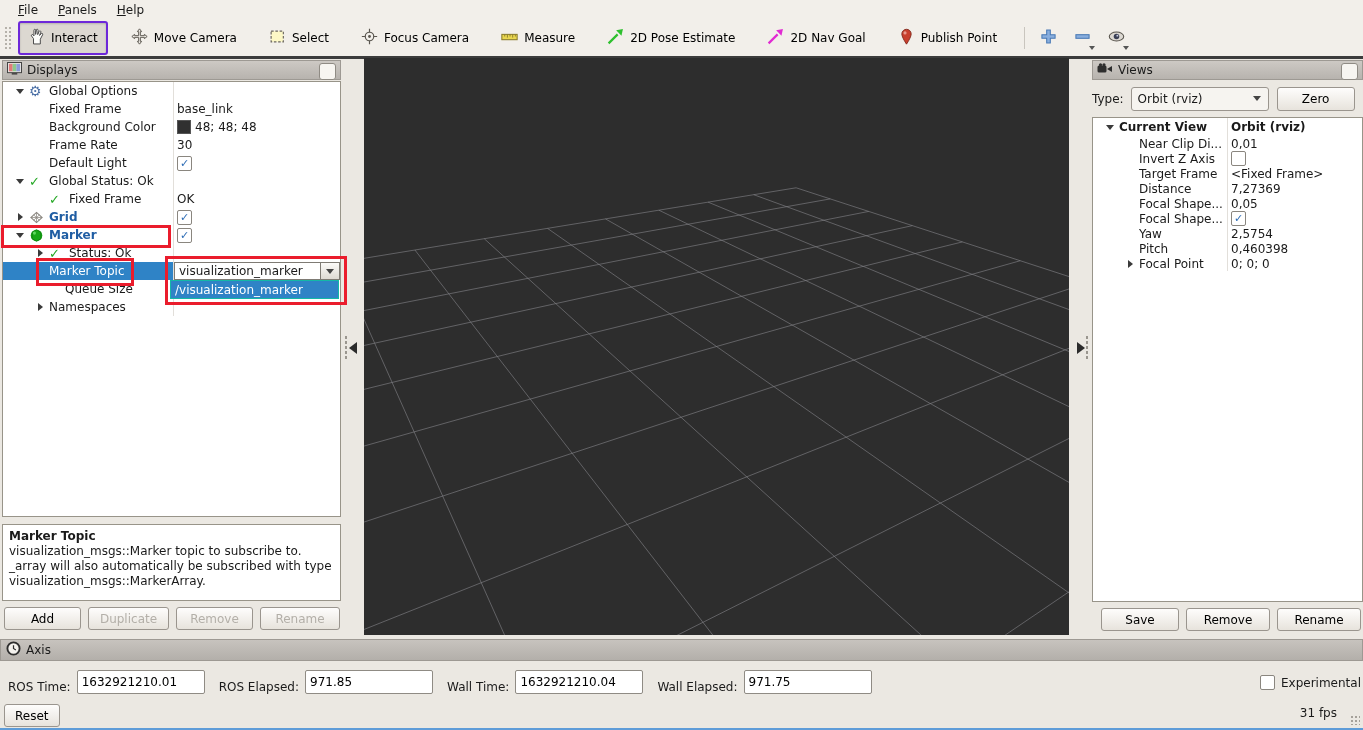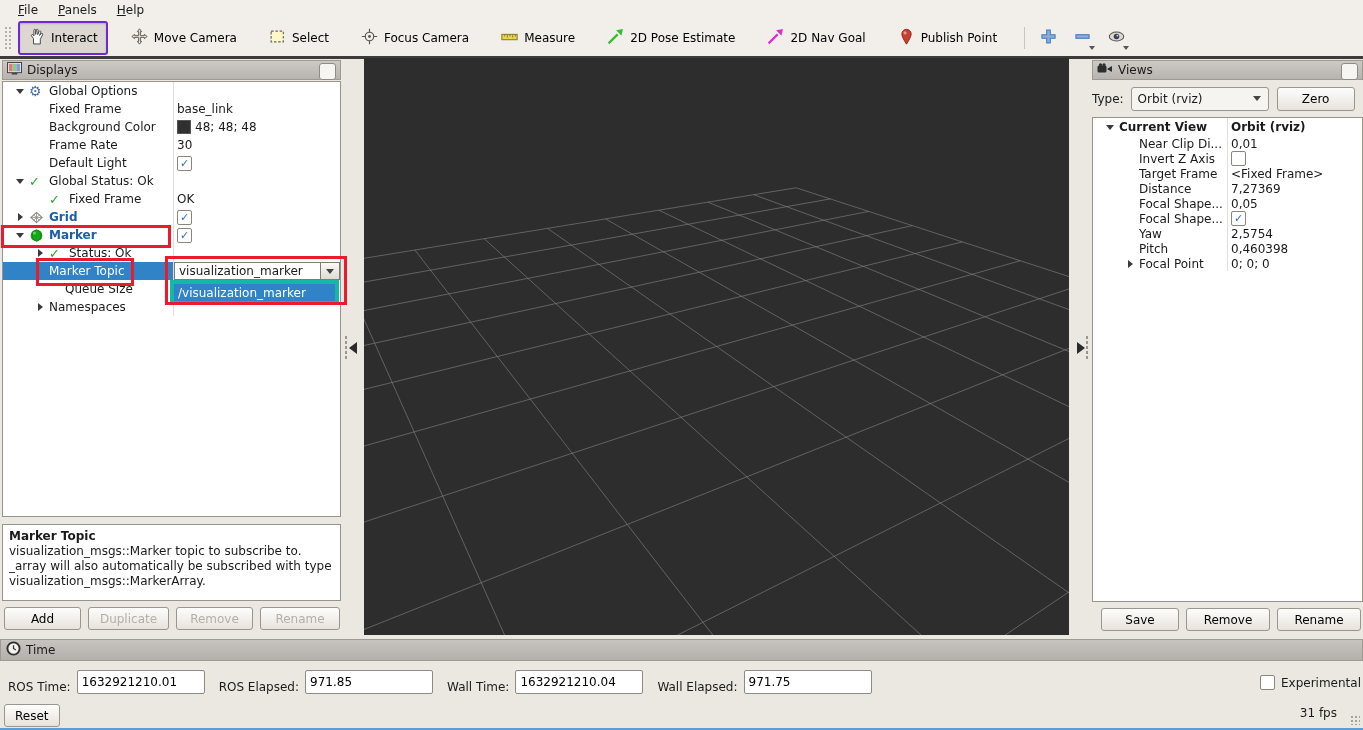--- a/index.html
+++ b/index.html
@@ -46,21 +46,21 @@
   .disp-title{font-weight:bold;color:#1f5da3;}
   .tbold{font-weight:bold;}
   .cbox{width:13px;height:13px;background:#fff;border:1px solid #8a867f;border-radius:2px;display:flex;align-items:center;justify-content:center;font-size:11px;color:#2d6cb5;font-weight:bold;line-height:1;}
   .swatch{width:12px;height:12px;border:1px solid #555;margin-right:4px;flex:none;}
 
   
   .combo{position:relative;display:flex;align-items:center;background:#fff;border:1px solid #7f7b74;height:18px;box-sizing:border-box;color:#1a1a1a;width:100%;}
   .combo .combo-text{flex:1;padding-left:4px;white-space:nowrap;overflow:hidden;}
   .combo .combo-arrow{width:18px;height:100%;flex:none;background:linear-gradient(#fbfaf8,#dedad3);border-left:1px solid #7f7b74;display:flex;align-items:center;justify-content:center;}
   .combo .combo-arrow span{width:0;height:0;border-left:4px solid transparent;border-right:4px solid transparent;border-top:5px solid #444;}
-  .combo-popup{position:absolute;background:#0f766e;border:4px solid #14b8a6;box-sizing:border-box;z-index:30;}
+  .combo-popup{position:absolute;background:#0f766e;border:1px solid #14b8a6;box-sizing:border-box;z-index:30;}
   .combo-popup .opt{height:17px;display:flex;align-items:center;padding-left:4px;}
   .combo-popup .opt.sel{background:#2f83c6;color:#fff;}
 
   
   .h-split{position:absolute;left:2px;top:517px;width:339px;height:7px;display:flex;align-items:center;justify-content:center;}
   .h-split .dots{width:30px;height:2px;background-image:radial-gradient(#9a968f 1px, transparent 1px);background-size:4px 2px;}
   .help-box{position:absolute;left:2px;top:524px;width:339px;height:77px;background:#fff;border:1px solid #989489;box-sizing:border-box;padding:4px 6px;line-height:15px;}
   .help-title{font-weight:bold;}
   .btn-row{position:absolute;display:flex;gap:7px;}
   .pbtn{height:23px;background:linear-gradient(#fefdfc,#e7e3dc);border:1px solid #9a958e;border-radius:3px;font-size:12px;font-family:inherit;padding:0 10px;}
@@ -529,21 +529,21 @@
         <button class="pbtn" style="width: 84px;">Rename</button>
       </div>
   </div>
 
   <div>
     <div class="time-header">
       <span class="ph-icon"><svg width="15" height="15" viewBox="0 0 16 16">
             <circle cx="8" cy="8" r="6.5" fill="#f4f2ee" stroke="#2e2e2e" stroke-width="2"></circle>
             <path d="M8 4.5 V8 L10.5 9.5" stroke="#2e2e2e" stroke-width="1.3" fill="none"></path>
           </svg></span>
-      <span class="ph-label">Time</span>
+      <span class="ph-label">Axis</span>
     </div>
     <div class="time-fields" id="time-fields">
         <span class="tf-label">ROS Time:</span>
         <input class="tf-input" value="1632921210.01" style="">
         <span class="tf-label">ROS Elapsed:</span>
         <input class="tf-input" value="971.85" style="">
         <span class="tf-label">Wall Time:</span>
         <input class="tf-input" value="1632921210.04" style="">
         <span class="tf-label">Wall Elapsed:</span>
         <input class="tf-input" value="971.75" style="">

